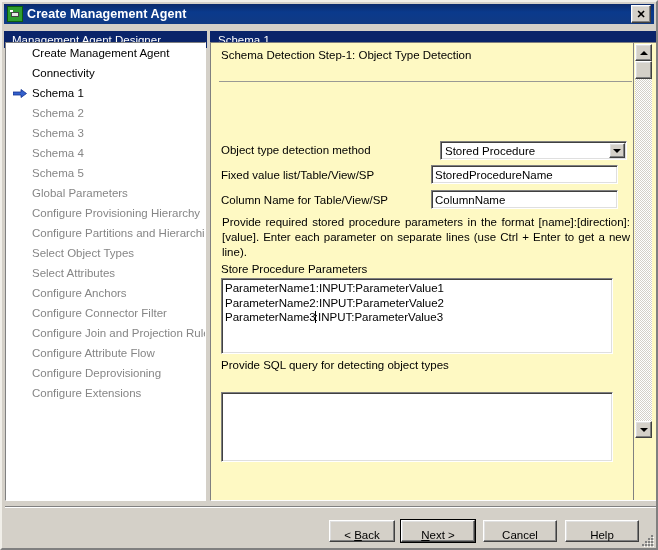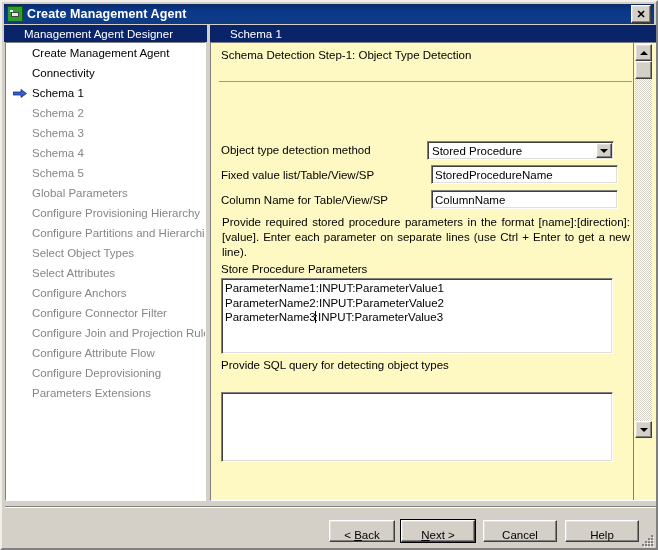--- a/index.html
+++ b/index.html
@@ -93,24 +93,25 @@
 
   
   .panel-header {
     position: absolute;
     height: 17px;
     background: #0a246a;
     color: #ffffff;
     font-size: 11.5px;
     display: flex;
     align-items: center;
-    padding-left: 20px;
-    box-sizing: border-box;
-    white-space: nowrap;
-    overflow: hidden;
+    padding-left: 8px;
+    box-sizing: border-box;
+    white-space: nowrap;
+    overflow: hidden;
+    margin-top: 6px;
   }
   #left-header { left: 2px; top: 23px; width: 203px; }
   #right-header { left: 208px; top: 23px; width: 448px; }
 
   
   #sidebar {
     position: absolute;
     left: 3px; top: 40px;
     width: 201px; height: 459px;
     background: #ffffff;
@@ -182,21 +183,21 @@
     font-size: 11.5px;
     color: #000;
     padding: 2px 2px 0 3px;
     white-space: nowrap;
     overflow: hidden;
     line-height: 14px;
   }
 
   #combo-box {
     position: absolute;
-    left: 216px; top: 98px;
+    left: 229px; top: 98px;
     width: 187px; height: 19px;
     background: #ffffff;
     border: 1px solid;
     border-color: #808080 #ffffff #ffffff #808080;
     box-shadow: inset 1px 1px 0 #404040, inset -1px -1px 0 #dfdfdf;
     box-sizing: border-box;
     display: flex;
     align-items: center;
   }
   #combo-value {
@@ -448,21 +449,21 @@
         <div class="nav-item disabled">
           <span>Configure Join and Projection Rules</span>
         </div>
         <div class="nav-item disabled">
           <span>Configure Attribute Flow</span>
         </div>
         <div class="nav-item disabled">
           <span>Configure Deprovisioning</span>
         </div>
         <div class="nav-item disabled">
-          <span>Parameters Extensions</span>
+          <span>Configure Extensions</span>
         </div>
       </div>
   </div>
 
   <div id="content-pane">
 
     <div id="step-title">Schema Detection Step-1:  Object Type Detection</div>
     <div id="title-rule"></div>
 
     <div class="field-label" style="top:101px;">Object type detection method</div>

